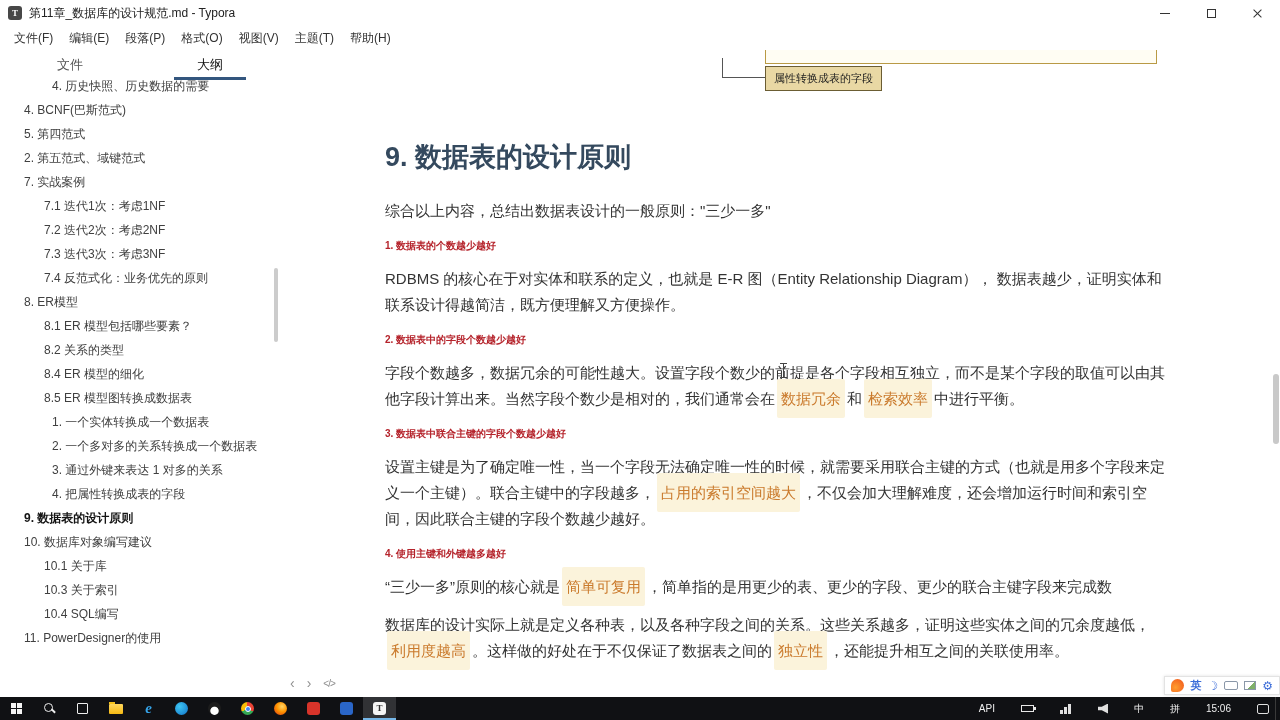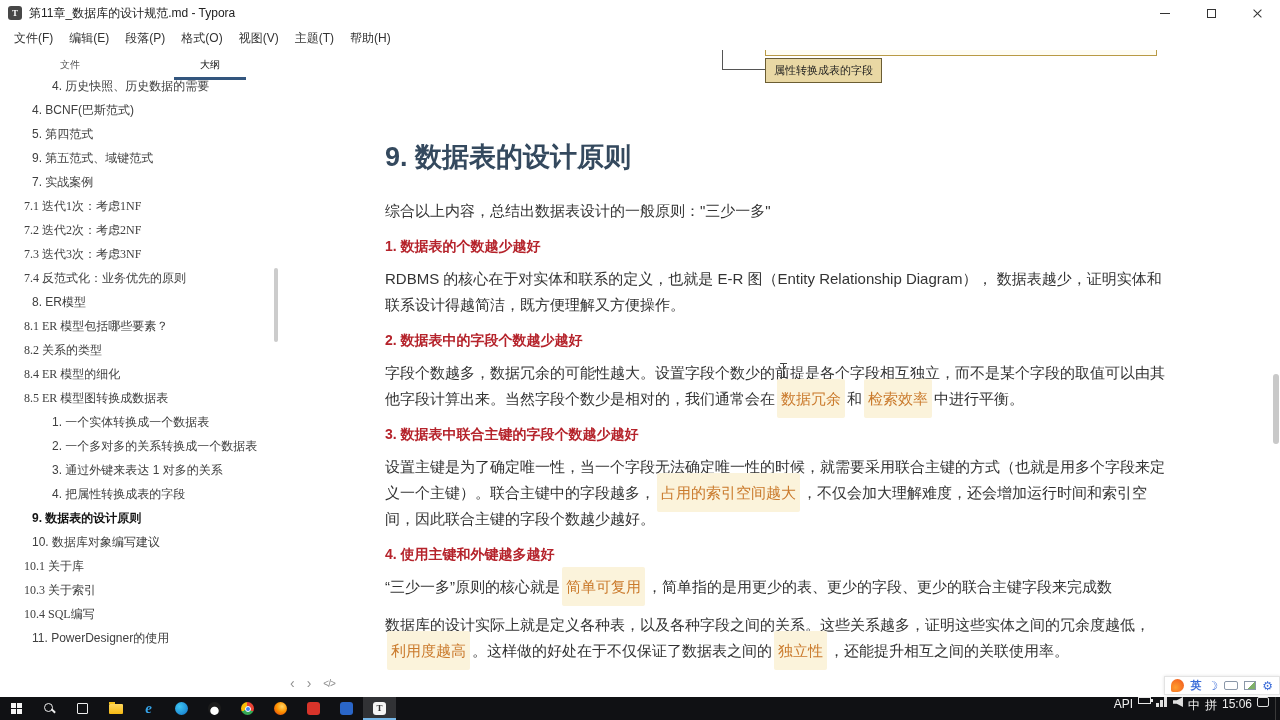--- a/index.html
+++ b/index.html
@@ -20,45 +20,45 @@
 
   
   .menubar { height:24px; display:flex; align-items:center; padding-left:6px; background:#fff; font-size:12px; color:#333; }
   .menu-item { padding:3px 8px; }
 
   
   .main { display:flex; height:647px; background:#fff; }
 
   
   .sidebar { width:280px; position:relative; background:#fff; flex:none; }
-  .sb-tabs { height:30px; display:flex; font-size:10px; color:#555; }
+  .sb-tabs { height:30px; display:flex; font-size:13px; color:#555; }
   .tab { flex:1; display:flex; align-items:center; justify-content:center; position:relative; }
   .tab.active { color:#111; }
   .tab.active::after { content:""; position:absolute; left:50%; transform:translateX(-50%); bottom:0; width:72px; height:3px; background:#33567e; }
   .outline { position:absolute; top:30px; bottom:0; left:0; right:0; overflow:hidden; font-size:12px; color:#404040; padding-top:4px; }
   .o-item { height:24px; line-height:24px; white-space:nowrap; overflow:hidden; }
-  .o-item.lvl1 { padding-left:32px; }
-  .o-item.lvl2 { padding-left:24px;font-family:Liberation Serif, serif; }
+  .o-item.lvl1 { padding-left:24px; }
+  .o-item.lvl2 { padding-left:44px; }
   .o-item.lvl3 { padding-left:52px; }
   .o-item.active { font-weight:bold; color:#141414; }
   .o-item.clipped { margin-top:-10px; }
   .sb-scroll { position:absolute; right:2px; top:218px; width:4px; height:74px; background:#ccc; border-radius:2px; }
 
   
   .editor { flex:1; position:relative; background:#fff; overflow:hidden; }
 
-  .diagram { position:absolute; left:0; top:0; right:0; height:96px; }
+  .diagram { position:absolute; left:0; top:8px; right:0; height:96px; }
   .d-bigbox { position:absolute; left:485px; top:-9px; width:392px; height:15px; border:1px solid #b99a45; background:#fffdf3; }
   .d-vline { position:absolute; left:442px; top:0; width:1px; height:19px; background:#555; }
   .d-hline { position:absolute; left:442px; top:19px; width:43px; height:1px; background:#555; }
   .d-label { position:absolute; left:485px; top:8px; padding:4px 8px; background:#e9d8a4; border:1px solid #6b5d33; font-size:11px; color:#1d1d1d; white-space:nowrap; }
 
   .doc { position:absolute; left:105px; top:90px; width:780px; }
   .h2 { font-size:27px; line-height:34px; font-weight:bold; color:#34495e; margin:0 0 24px; }
-  .h5 { font-size:14px; line-height:20px; font-weight:bold; color:#b5232b; margin:0 0 10px; }
+  .h5 { font-size:10px; line-height:20px; font-weight:bold; color:#b5232b; margin:0 0 10px; }
   .doc p { font-size:15px; line-height:26px; margin:0 0 12px; color:#333; }
   .hl { color:#ca7a2c; background:#fbf3db; border-radius:2px; padding:11px 4px; margin:0 2px; }
 
   .caret { position:absolute; left:499px; top:313px; width:9px; height:15px; }
   .caret::before { content:""; position:absolute; left:4px; top:0; width:1px; height:15px; background:#444; }
   .caret::after { content:""; position:absolute; left:1px; top:0; width:7px; height:1px; background:#444; box-shadow:0 14px 0 #444; }
 
   .footer-ctl { position:absolute; left:10px; bottom:6px; display:flex; align-items:center; gap:12px; color:#8f8f8f; font-size:14px; }
   .footer-ctl .src { font-size:10px; letter-spacing:-1px; }
 
@@ -89,21 +89,21 @@
   .ic-ie { color:#35a3e8; font:italic bold 15px "Liberation Serif",serif; }
   .ic-edge { width:13px; height:13px; border-radius:50%; background:radial-gradient(circle at 35% 35%, #3ec6f2, #1173c9); }
   .ic-qq { width:13px; height:13px; border-radius:50%; background:radial-gradient(circle at 50% 68%, #fff 0 34%, #1c1c1c 42%); }
   .ic-chrome { position:relative; width:13px; height:13px; border-radius:50%; background:conic-gradient(#ea4335 0 120deg, #34a853 0 240deg, #fbbc05 0 360deg); }
   .ic-chrome::after { content:""; position:absolute; inset:3.5px; background:#4285f4; border:1px solid #fff; border-radius:50%; }
   .ic-firefox { width:13px; height:13px; border-radius:50%; background:radial-gradient(circle at 62% 35%, #ffd567, #ff9500 45%, #e8590c 78%); }
   .ic-app-red { width:13px; height:13px; border-radius:3px; background:#d8342a; }
   .ic-app-blue { width:13px; height:13px; border-radius:3px; background:#2a66c8; }
   .ic-typora { width:13px; height:13px; border-radius:3px; background:#f5f5f5; color:#333; font:bold 9px/13px "Liberation Serif",serif; text-align:center; }
 
-  .tray { margin-left:auto; display:flex; align-items:flex-start; gap:5px; padding:0 6px; font-size:12px; }
+  .tray { margin-left:auto; display:flex; align-items:center; gap:26px; padding:0 6px; font-size:10px; }
   .tray-i { display:inline-flex; align-items:center; justify-content:center; color:#f0f0f0; }
   .tray-i.battery { width:13px; height:7px; border:1px solid #e8e8e8; position:relative; }
   .tray-i.battery::after { content:""; position:absolute; right:-3px; top:1px; width:2px; height:3px; background:#e8e8e8; }
   .tray-i.network { width:12px; height:10px;
      background:linear-gradient(#e0e0e0,#e0e0e0) left 0 bottom 0/3px 4px no-repeat,
                 linear-gradient(#e0e0e0,#e0e0e0) left 4px bottom 0/3px 7px no-repeat,
                 linear-gradient(#e0e0e0,#e0e0e0) left 8px bottom 0/3px 10px no-repeat; }
   .tray-i.volume { width:10px; height:10px; background:#e0e0e0; clip-path:polygon(0 32%, 38% 32%, 100% 0, 100% 100%, 38% 68%, 0 68%); }
   .tray-i.notif { width:12px; height:10px; border:1px solid #e0e0e0; border-radius:2px; }
   .show-desktop { width:5px; border-left:1px solid #3a3a3a; }
@@ -140,21 +140,21 @@
 <div class="main">
   <div class="sidebar">
     <div class="sb-tabs">
         <div class="tab">文件</div>
         <div class="tab active">大纲</div>
       </div>
     <div class="outline">
         <div class="o-item lvl3 clipped">4. 历史快照、历史数据的需要</div>
         <div class="o-item lvl1">4. BCNF(巴斯范式)</div>
         <div class="o-item lvl1">5. 第四范式</div>
-        <div class="o-item lvl1">9. 第五范式、域键范式</div>
+        <div class="o-item lvl1">2. 第五范式、域键范式</div>
         <div class="o-item lvl1">7. 实战案例</div>
         <div class="o-item lvl2">7.1 迭代1次：考虑1NF</div>
         <div class="o-item lvl2">7.2 迭代2次：考虑2NF</div>
         <div class="o-item lvl2">7.3 迭代3次：考虑3NF</div>
         <div class="o-item lvl2">7.4 反范式化：业务优先的原则</div>
         <div class="o-item lvl1">8. ER模型</div>
         <div class="o-item lvl2">8.1 ER 模型包括哪些要素？</div>
         <div class="o-item lvl2">8.2 关系的类型</div>
         <div class="o-item lvl2">8.4 ER 模型的细化</div>
         <div class="o-item lvl2">8.5 ER 模型图转换成数据表</div>

